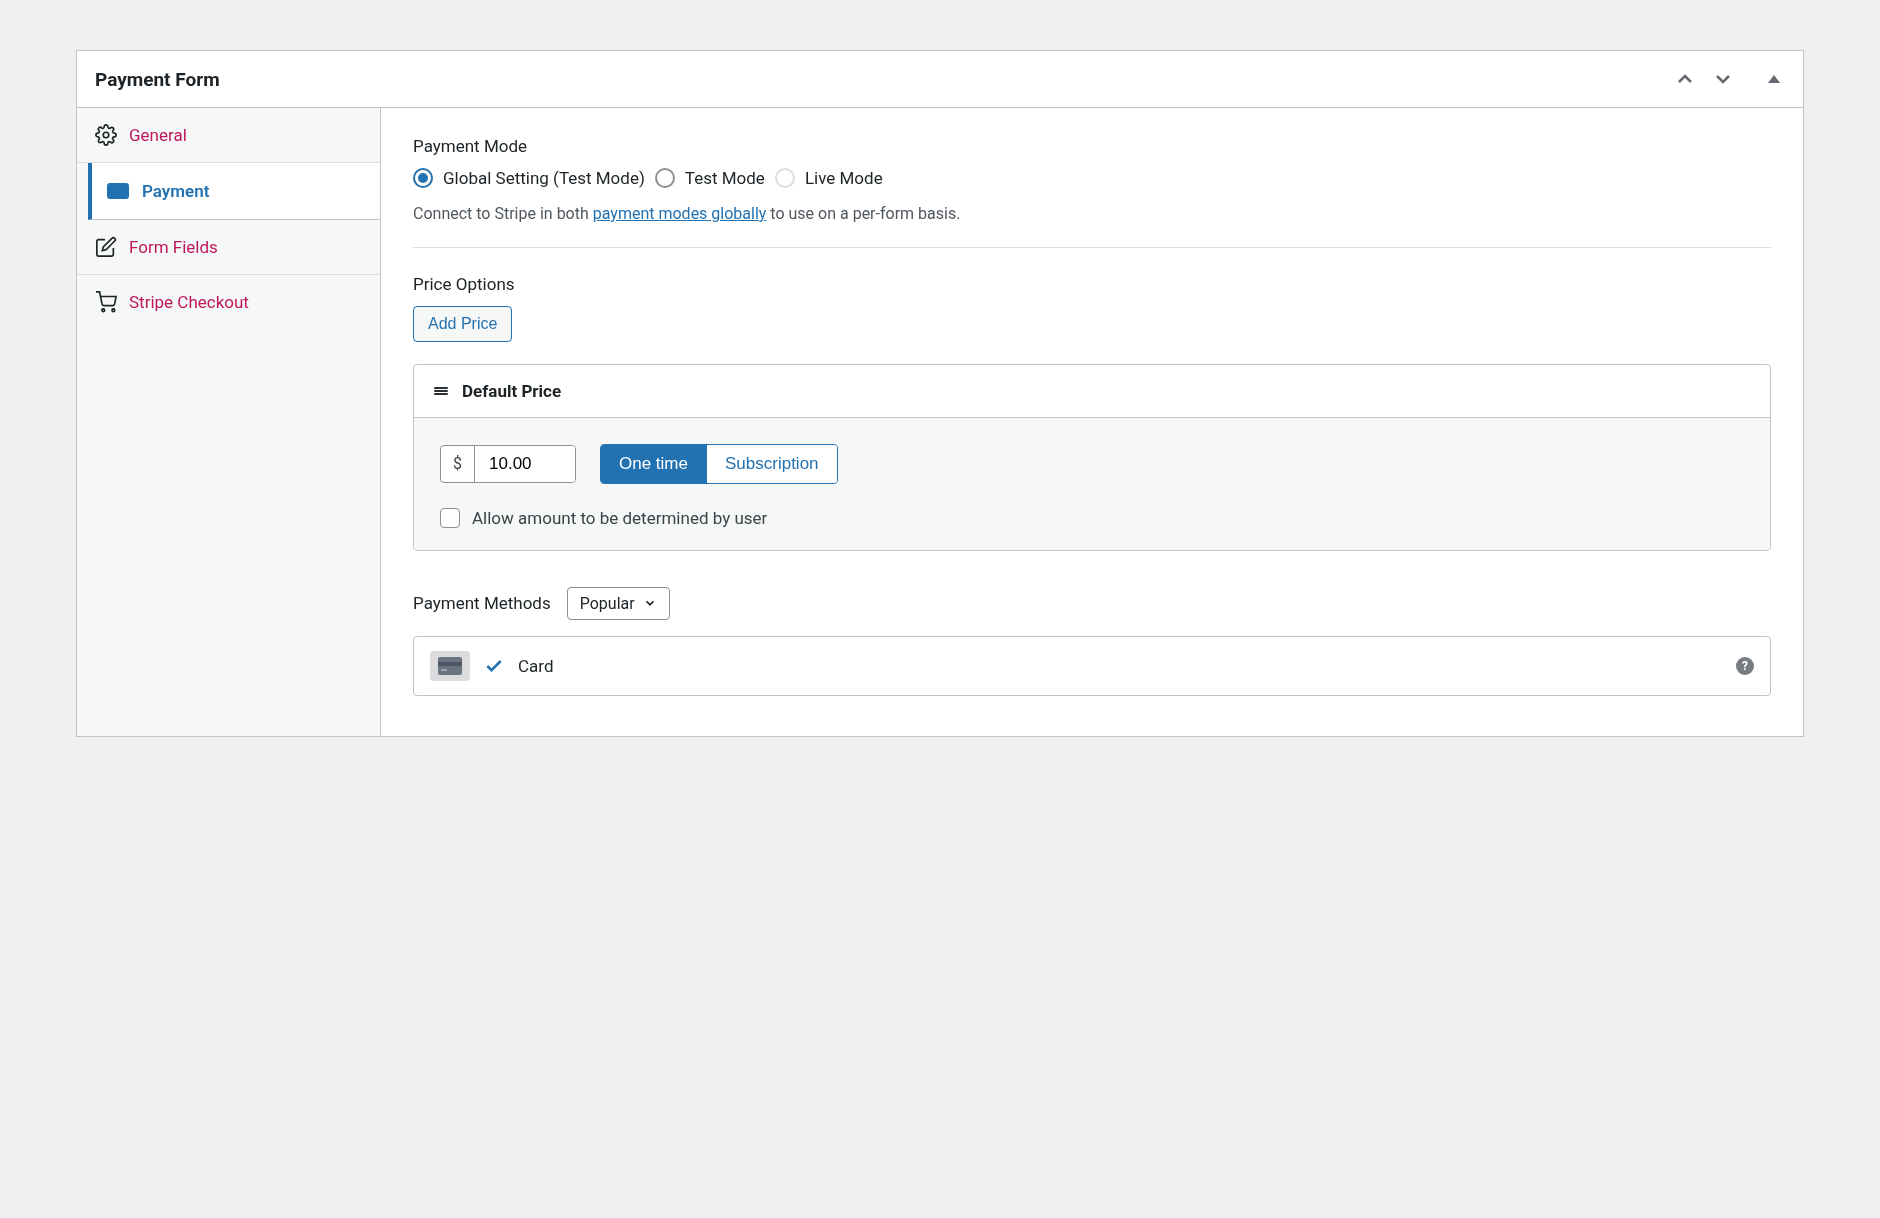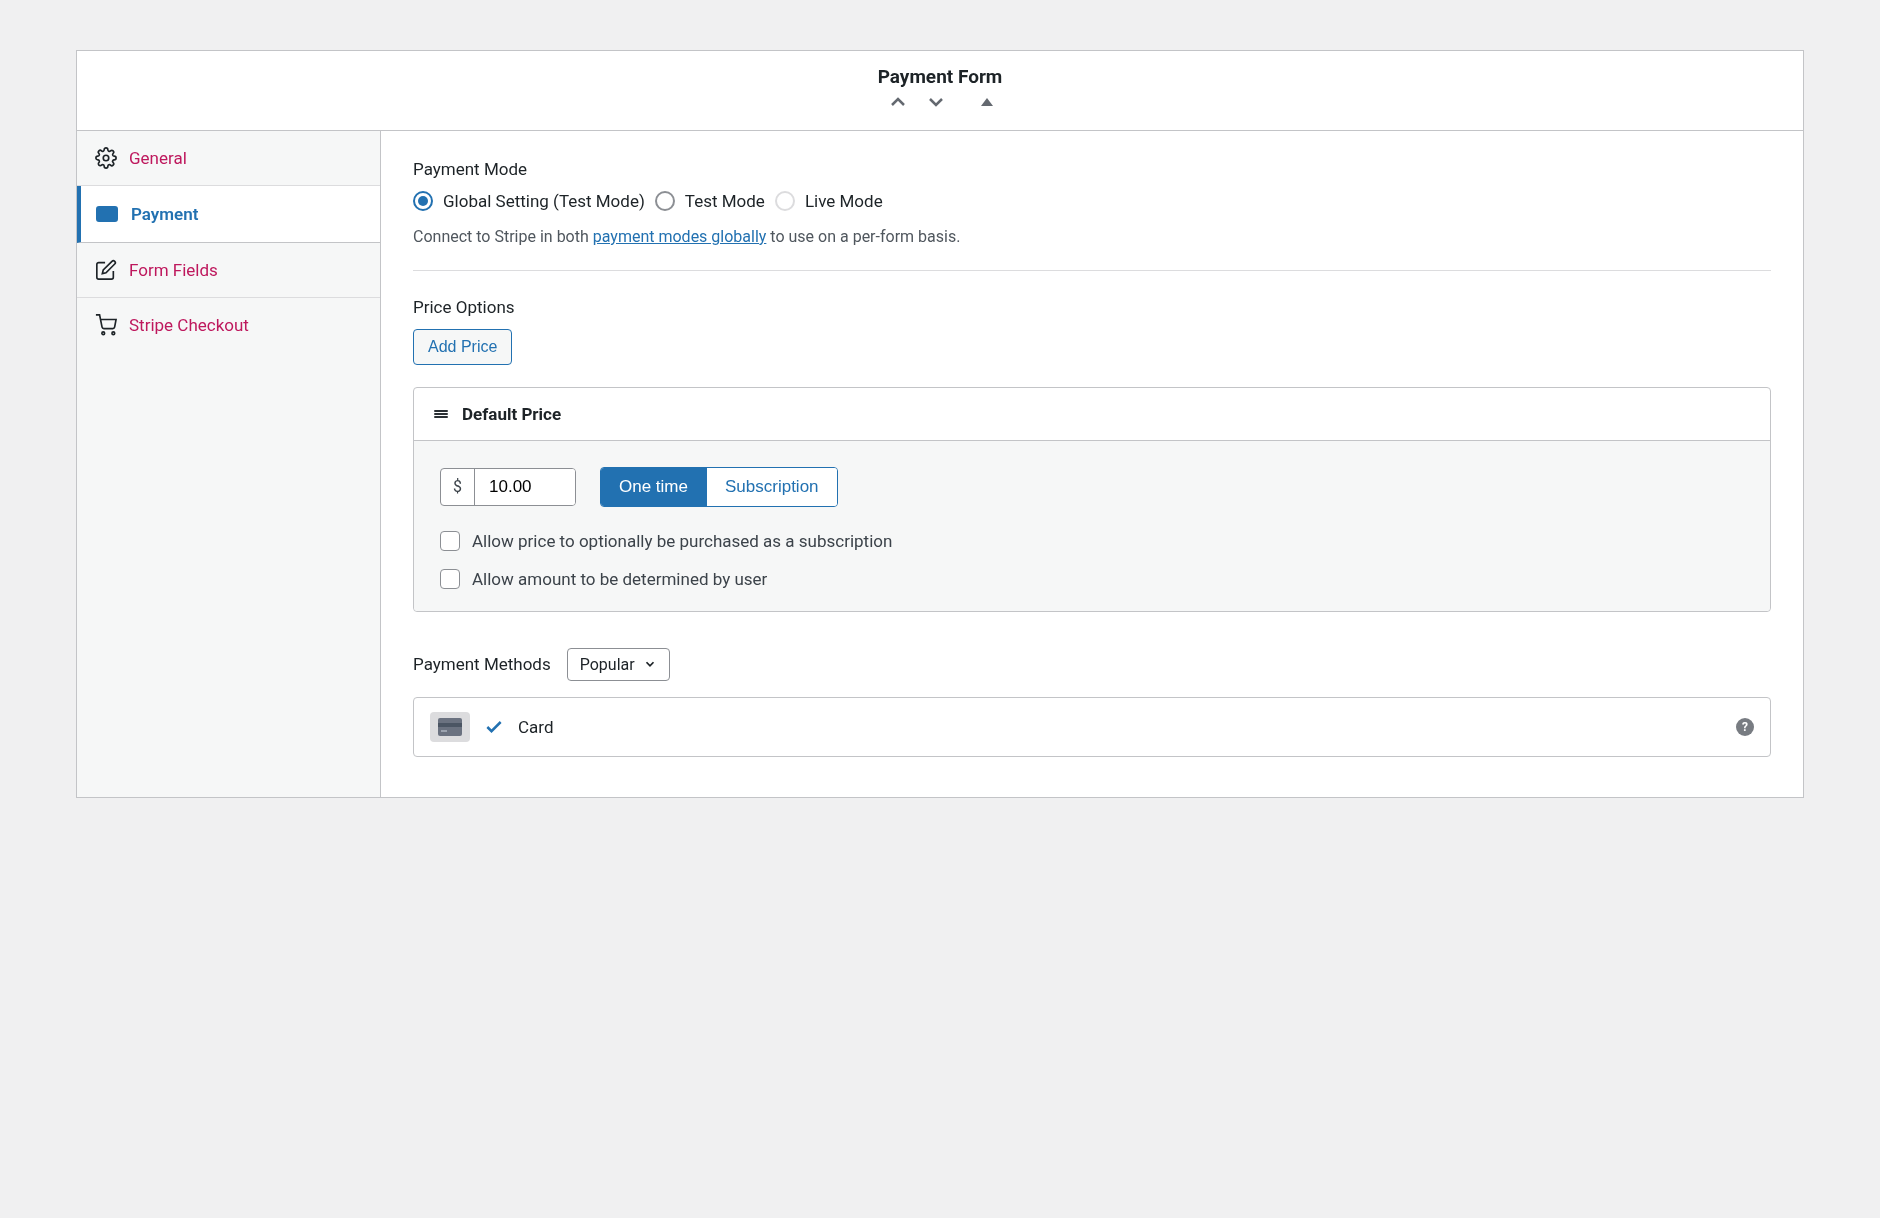--- a/index.html
+++ b/index.html
@@ -13,21 +13,20 @@
     background: #fff;
     border: 1px solid #c3c4c7;
     margin: 50px 76px 0 76px;
   }
   .panel-header {
     display: flex;
     align-items: center;
     justify-content: space-between;
     padding: 14px 18px;
     border-bottom: 1px solid #c3c4c7;
-    flex-direction: column;
   }
   .panel-title {
     font-size: 19px;
     font-weight: 700;
   }
   .panel-header-actions {
     display: flex;
     align-items: center;
     gap: 6px;
   }
@@ -54,20 +53,21 @@
     border-bottom: 1px solid #dcdcde;
   }
   .sidebar-item:last-child { border-bottom: none; }
   .sidebar-item.active {
     background: #fff;
     color: #2271b1;
     font-weight: 600;
     border-left: 4px solid #2271b1;
     padding-left: 14px;
     border-bottom: 1px solid #c3c4c7;
+    margin-left: 11px;
   }
   .sidebar-item svg { flex-shrink: 0; }
   .sidebar-item.active svg { stroke: #2271b1; fill: #2271b1; }
   .content {
     flex: 1;
     padding: 28px 32px 40px 32px;
     background: #fff;
   }
   .section-heading {
     font-size: 17px;
@@ -349,24 +349,20 @@
               <span class="price-currency">$</span>
               <input class="price-input" value="10.00" style="">
             </div>
             <div class="toggle-group">
               <button class="toggle-btn active">One time</button>
               <button class="toggle-btn">Subscription</button>
             </div>
           </div>
           <label class="checkbox-row">
             <span class="checkbox-box"></span>
-            <span>Allow price to optionally be purchased as a subscription</span>
-          </label>
-          <label class="checkbox-row">
-            <span class="checkbox-box"></span>
             <span>Allow amount to be determined by user</span>
           </label>
         </div>
       </div>
 
       <div class="methods-header">
         <div class="section-heading" style="margin-bottom:0;">Payment Methods</div>
         <div class="select-outline">
           <span>Popular</span>
           <svg width="14" height="14" viewBox="0 0 24 24" fill="none" stroke="#1d2327" stroke-width="3">

